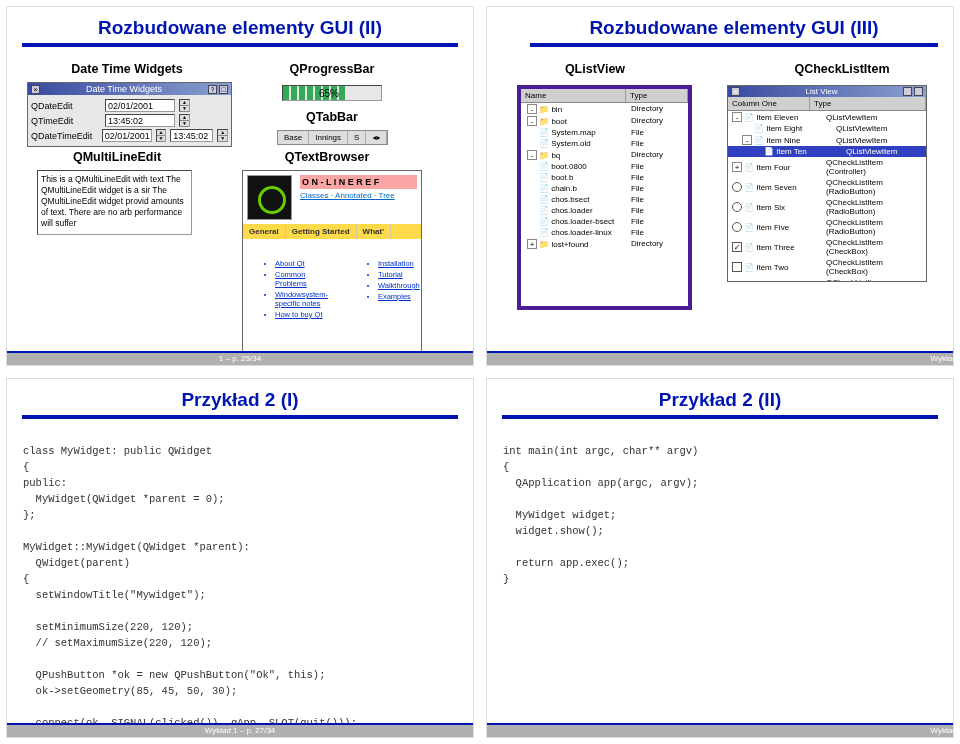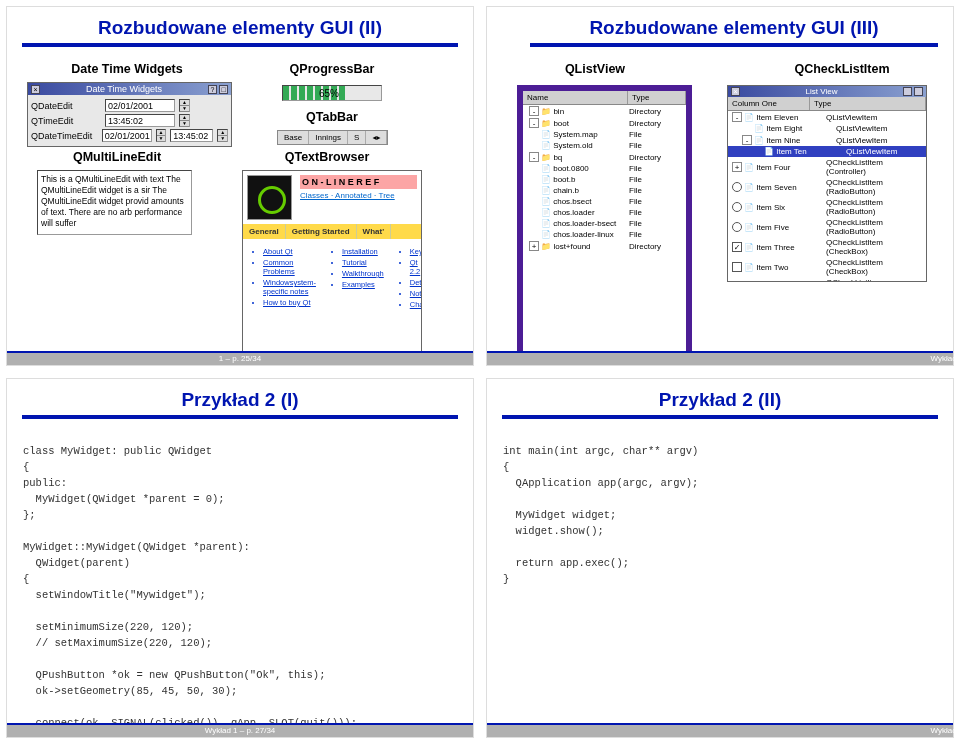--- a/index.html
+++ b/index.html
@@ -79,30 +79,30 @@
   .tabbar{display:inline-flex;border:1px solid #888;background:#e8e8e8;font-size:8px;}
   .tabbar div{padding:2px 6px;border-right:1px solid #aaa;background:#ddd;}
 
   .multiline{background:#fff;border:1px inset #999;width:155px;height:65px;padding:3px;font-size:8.5px;line-height:11px;overflow:hidden;}
 
   .qtb{width:180px;height:195px;border:1px solid #666;background:#fff;font-size:8px;overflow:hidden;}
   .qtb .tb2{background:#fca5a5;padding:2px;font-size:9px;font-weight:bold;}
   .qtb .yellow{background:#ffda4a;display:flex;font-size:8px;}
   .qtb .yellow div{padding:3px 6px;font-weight:bold;border-right:1px solid #cc9;color:#333;}
   .qtb .links{display:flex;padding:4px;gap:6px;}
-  .qtb .links ul{margin:4px;padding-left:12px;font-size:7.5px;}
+  .qtb .links ul{margin:16px;padding-left:12px;font-size:7.5px;}
   .qtb .links ul li{color:#0033cc;text-decoration:underline;margin-bottom:2px;}
   .qtb .logo{width:45px;height:45px;border:1px solid #999;margin:4px;background:#111;display:inline-block;position:relative;}
   .qtb .logo::after{content:"";position:absolute;left:10px;top:10px;width:22px;height:22px;border:3px solid #6c0;border-radius:50%;}
   .qtb .toprow{display:flex;align-items:flex-start;}
 
-  .listv{width:175px;height:280px;border:6px solid #4c1d95;background:#fff;font-size:8px;overflow:hidden;}
+  .listv{width:175px;height:225px;border:4px solid #4c1d95;background:#fff;font-size:8px;overflow:hidden;}
   .listv .hdr{display:flex;background:#d0d0d0;border-bottom:1px solid #888;}
   .listv .hdr div{padding:2px 4px;border-right:1px solid #999;}
-  .listv .item{display:flex;padding:1px 2px;align-items:center;}
+  .listv .item{display:flex;padding:1px 2px;}
   .listv .item .n{flex:1;white-space:nowrap;overflow:hidden;text-overflow:ellipsis;}
   .listv .item .t{width:55px;}
 
   .checkl{width:200px;height:197px;border:1px solid #666;background:#0ea5e9;font-size:8px;overflow:hidden;}
   .checkl .hdr{display:flex;background:#d0d0d0;border-bottom:1px solid #888;}
   .checkl .hdr div{padding:2px 4px;border-right:1px solid #999;}
   .checkl .item{display:flex;padding:1px 2px;align-items:center;gap:2px;background:#fff;}
   .checkl .item.sel{background:#3040c0;color:#fff;}
   .checkl .item .c1{width:80px;white-space:nowrap;overflow:hidden;}
   .cbx{width:10px;height:10px;border:1px solid #555;display:inline-flex;align-items:center;justify-content:center;font-size:8px;background:#fff;flex-shrink:0;}

